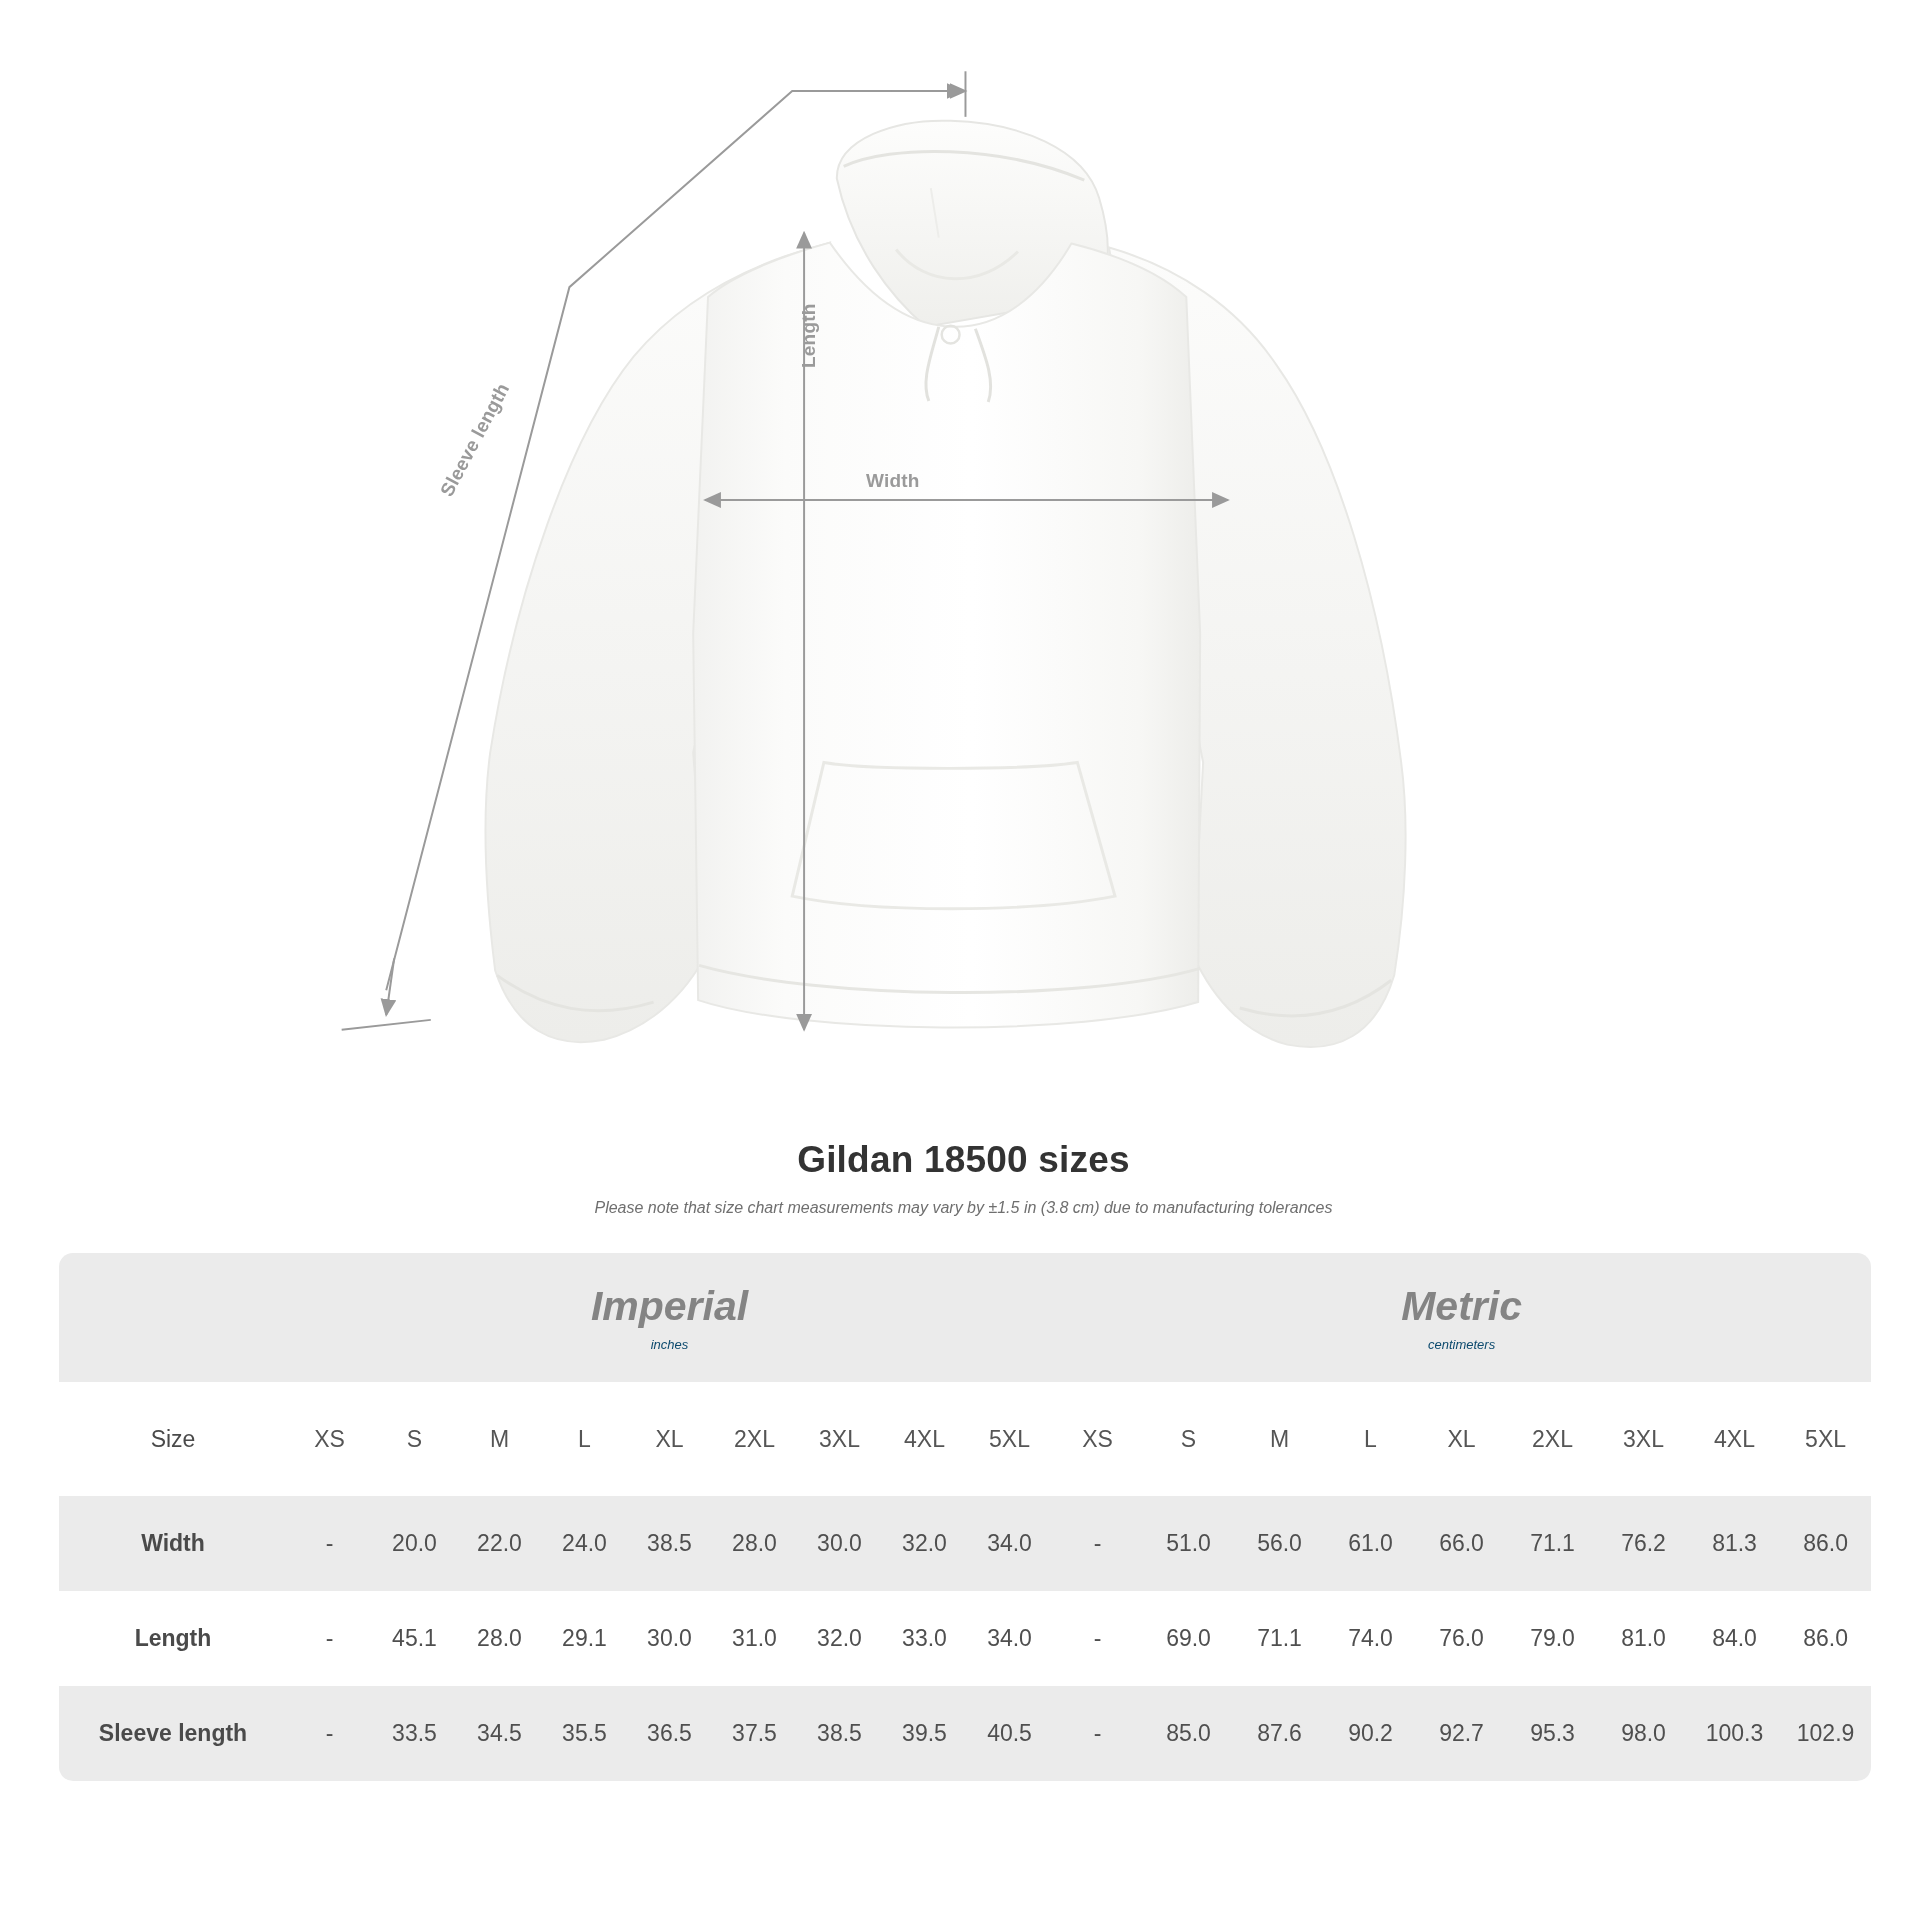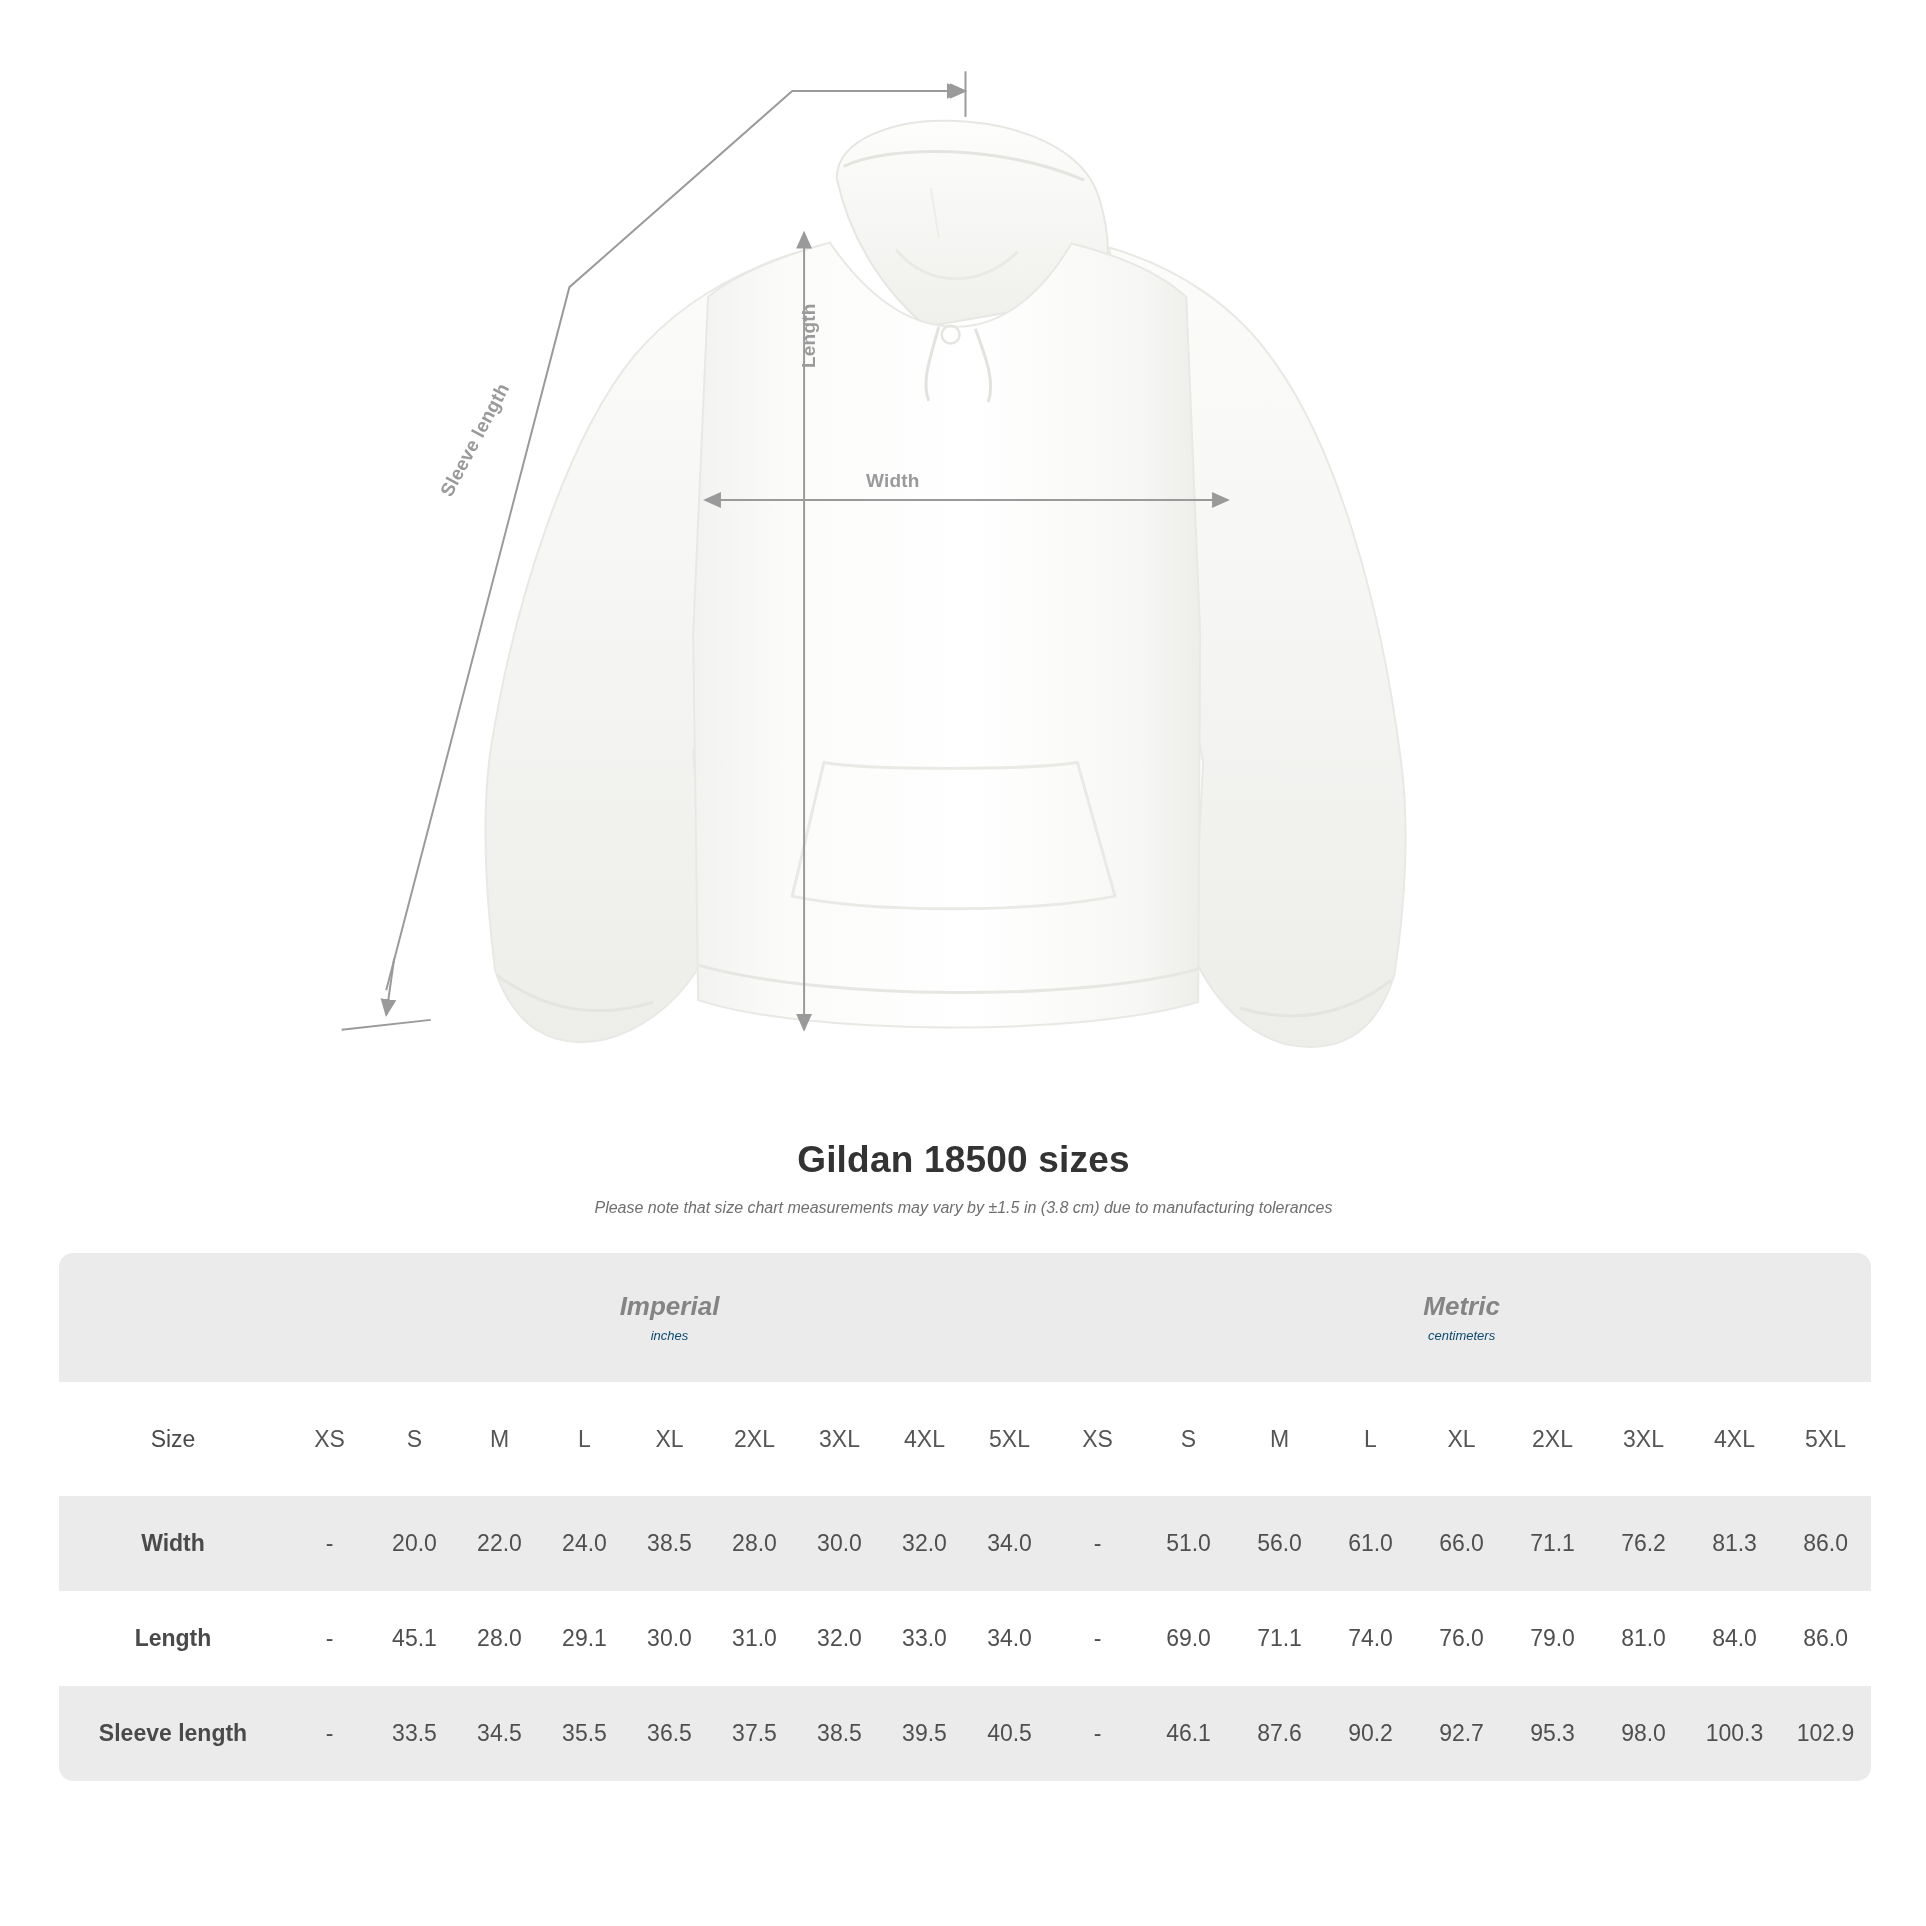--- a/index.html
+++ b/index.html
@@ -97,21 +97,21 @@
     height: 129px;
     padding: 0;
   }
   .unit-row td.first {
     border-top-left-radius: 14px;
   }
   .unit-row td.last {
     border-top-right-radius: 14px;
   }
   .unit-name {
-    font-size: 26px;
+    font-size: 41px;
     font-weight: bold;
     font-style: italic;
     color: #848484;
     line-height: 1.15;
   }
   .unit-sub {
     font-size: 13px;
     font-style: italic;
     color: #0c4a6e;
     margin-top: 6px;
@@ -354,21 +354,21 @@
           <td>-</td>
           <td>33.5</td>
           <td>34.5</td>
           <td>35.5</td>
           <td>36.5</td>
           <td>37.5</td>
           <td>38.5</td>
           <td>39.5</td>
           <td>40.5</td>
           <td>-</td>
-          <td>46.1</td>
+          <td>85.0</td>
           <td>87.6</td>
           <td>90.2</td>
           <td>92.7</td>
           <td>95.3</td>
           <td>98.0</td>
           <td>100.3</td>
           <td class="last">102.9</td>
         </tr>
       </tbody>
     </table>

